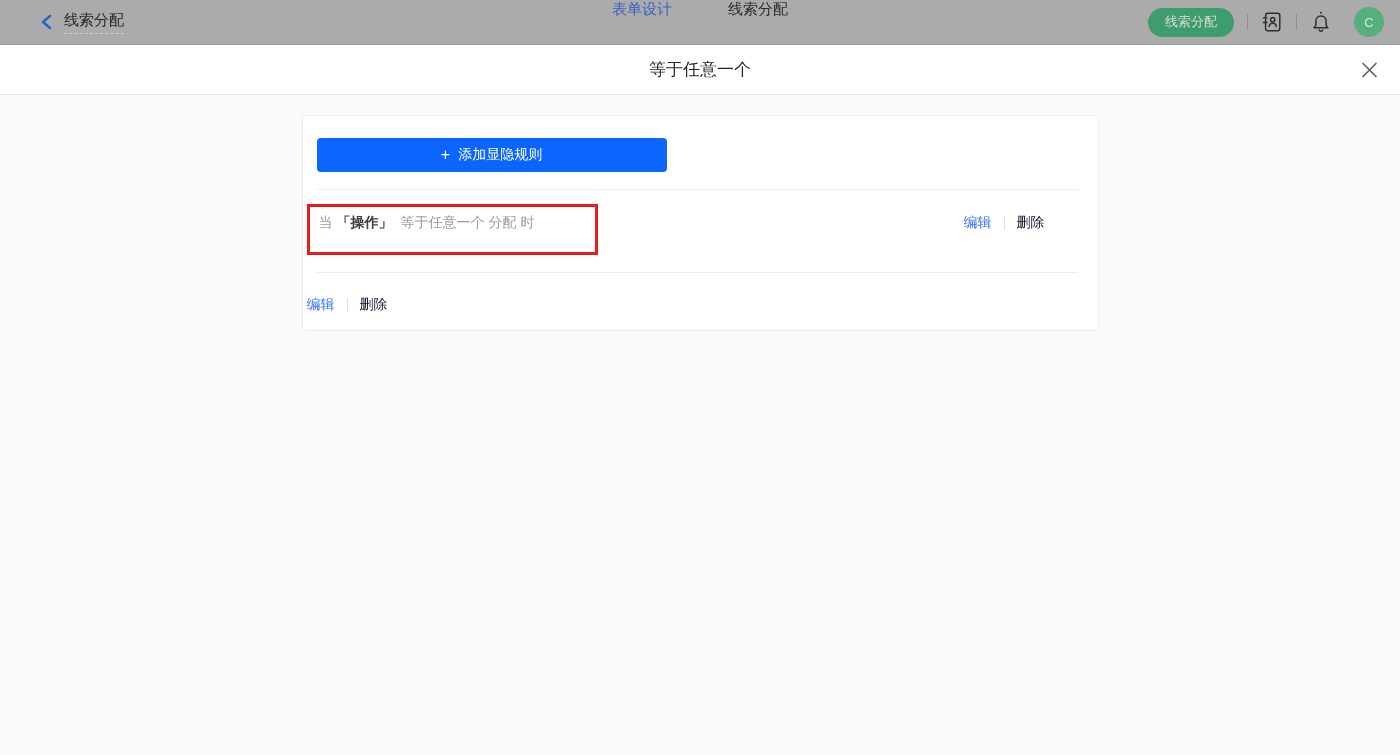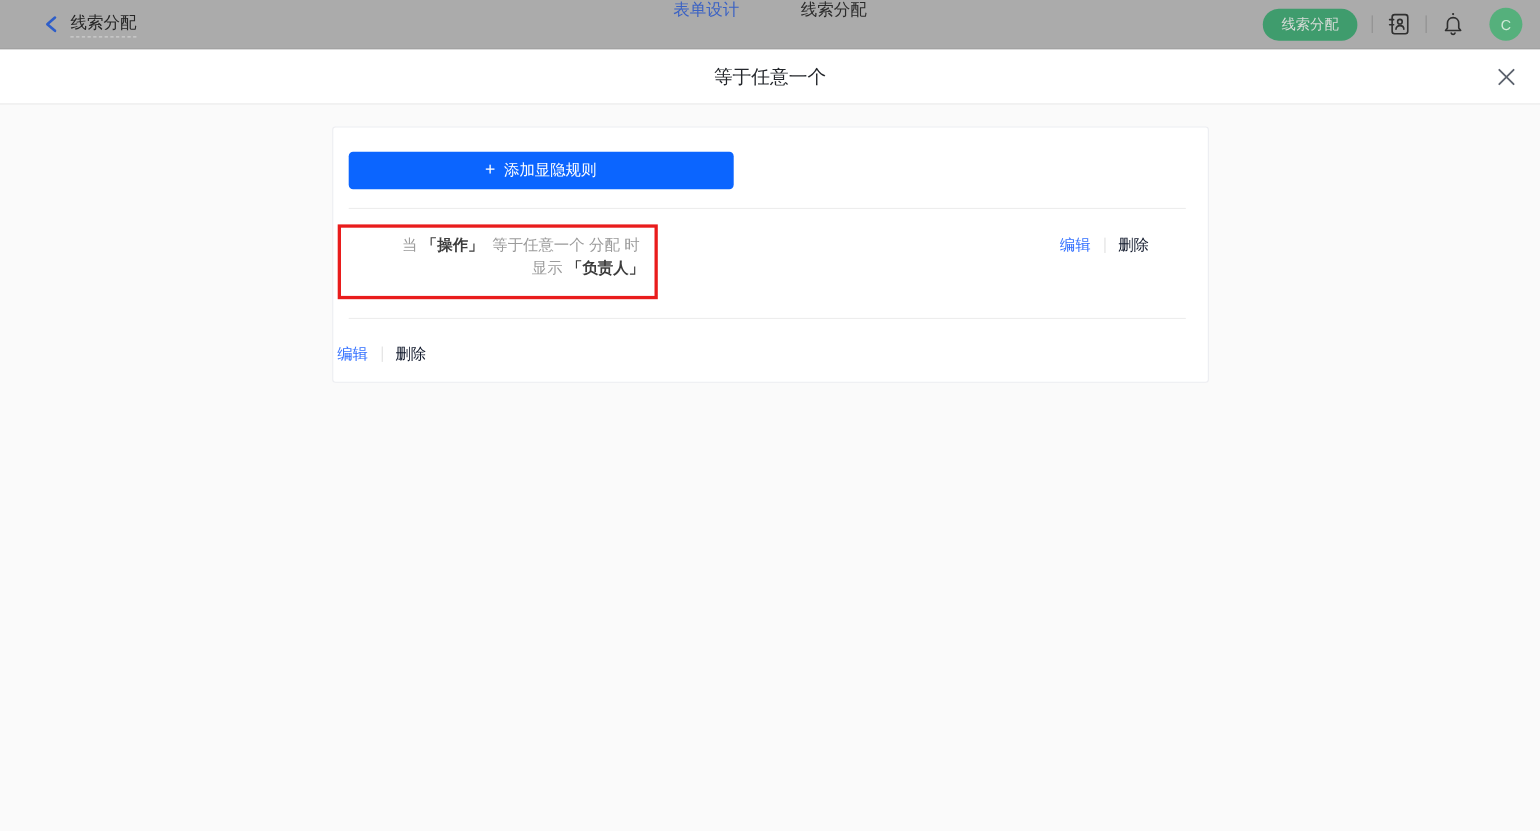--- a/index.html
+++ b/index.html
@@ -65,21 +65,21 @@
   .h-div { height: 1px; background: #ededed; margin: 0 20px 0 14px; }
 
   .rule-row {
     display: flex; justify-content: space-between; align-items: flex-start;
     padding: 14px 53px 17px 4px;
   }
   .rule-row.second { padding-top: 13px; padding-bottom: 16px; }
   .rule-box {
     border: 3px solid #e91c1c; padding: 5px 9px; box-sizing: border-box;
   }
-  .rule-box-1 { width: 291px; height: 68px; text-align: right; }
+  .rule-box-1 { width: 291px; height: 51px; }
   .rule-box-2 { width: 243px; height: 55px; }
   .rule-line { font-size: 14px; line-height: 21px; color: #9b9b9b; white-space: nowrap; }
   .rule-line .seg { margin-right: 4px; }
   .rule-line .field { color: #3c3c3c; font-weight: 600; margin-right: 8px; }
   .rule-line .target { color: #3c3c3c; font-weight: 600; margin-right: 0; }
   .rule-actions { display: flex; align-items: center; margin-top: 10px; }
   .action-link { font-size: 14px; cursor: pointer; }
   .action-edit { color: #3370ff; }
   .action-delete { color: #0f172a; }
   .action-div { width: 1px; height: 14px; background: #e0e0e0; margin: 0 12px; }
@@ -146,23 +146,20 @@
       </button>
     </div>
 
     <div class="h-div"></div>
 
     <div class="rule-row">
       <div class="rule-box rule-box-1">
         <div class="rule-line">
           <span class="seg">当</span><span class="field">「操作」</span><span class="seg">等于任意一个</span><span class="seg">分配</span><span class="seg">时</span>
         </div>
-        <div class="rule-line">
-          <span class="seg">显示</span><span class="target">「负责人」</span>
-        </div>
       </div>
       <div class="rule-actions">
         <span class="action-link action-edit">编辑</span>
         <span class="action-div"></span>
         <span class="action-link action-delete">删除</span>
       </div>
     </div>
 
     <div class="h-div"></div>
 

